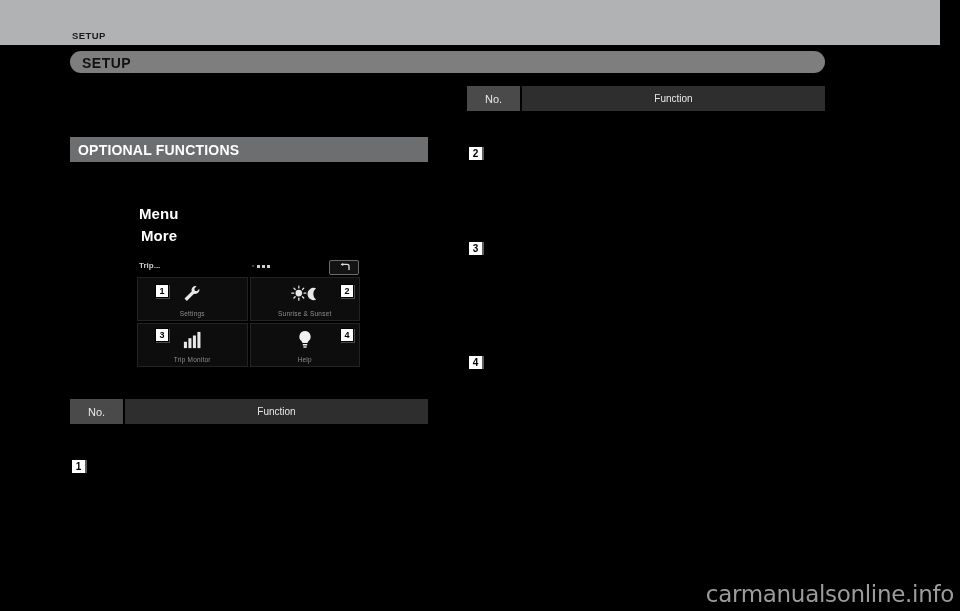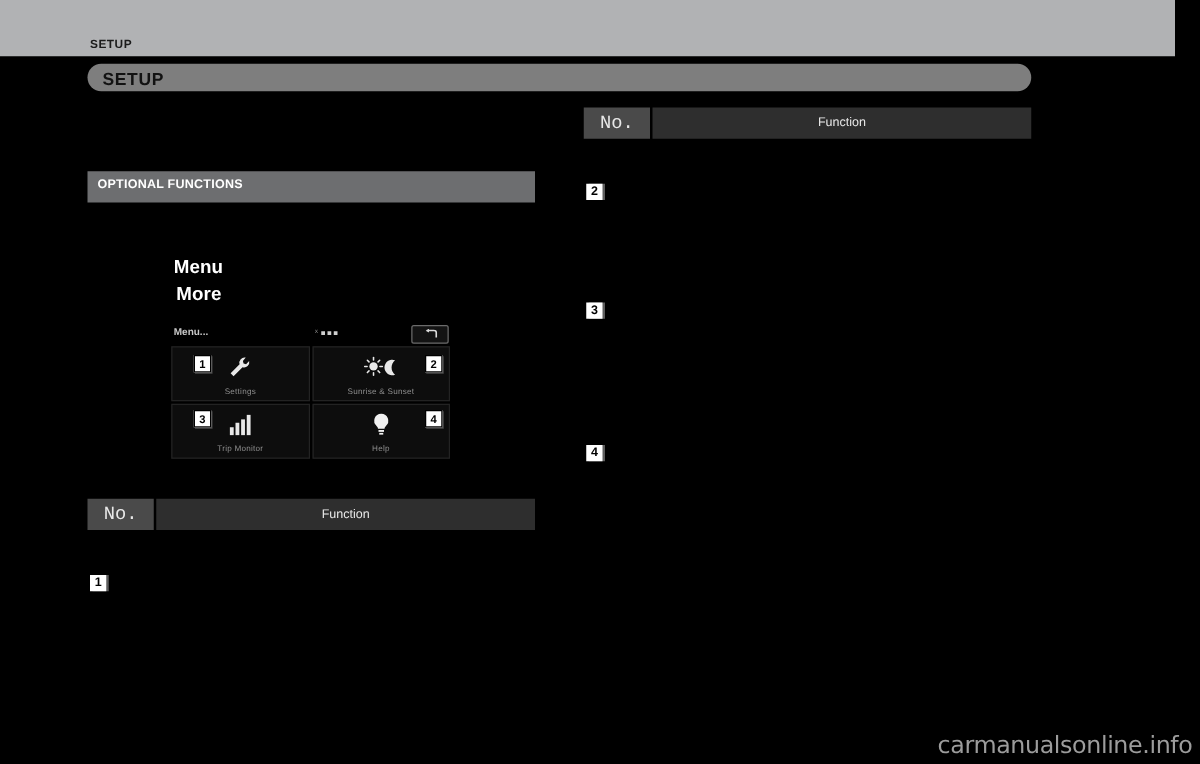--- a/index.html
+++ b/index.html
@@ -77,21 +77,21 @@
     left: 0;
     top: 52px;
     width: 358px;
     height: 25px;
     background: #6d6e70;
   }
   .section-bar-label {
     position: absolute;
     left: 8px;
     top: 5px;
-    font-size: 10px;
+    font-size: 14px;
     font-weight: 700;
     letter-spacing: 0.2px;
     color: #ffffff;
   }
 
   
   .term {
     position: absolute;
     font-size: 15px;
     font-weight: 700;
@@ -216,23 +216,22 @@
     height: 25px;
     display: flex;
   }
   .tbl-head-no {
     width: 53px;
     height: 25px;
     background: #4a4a4a;
     display: flex;
     align-items: center;
     justify-content: center;
-    font-size: 15px;
+    font-size: 11px;
     color: #e8e8e8;
-    font-family: Liberation Mono, monospace;
   }
   .tbl-head-fn {
     flex: 1;
     height: 25px;
     background: #2e2e2e;
     margin-left: 2px;
     display: flex;
     align-items: center;
     justify-content: center;
     font-size: 10px;
@@ -251,21 +250,21 @@
     line-height: 13px;
     text-align: center;
     box-shadow: 2px 0 0 #5c5c5c;
   }
 
   
   .watermark {
     position: absolute;
     right: 6px;
     bottom: 4px;
-    font-size: 19px;
+    font-size: 23px;
     color: #9c9c9c;
     letter-spacing: -0.3px;
     font-family: "DejaVu Sans", sans-serif;
   }
 </style>
 </head>
 <body>
 
 <div class="topband">
   <div class="topband-label">SETUP</div>
@@ -281,21 +280,21 @@
     <div class="section-bar-label">OPTIONAL FUNCTIONS</div>
   </div>
 
   <div class="term term-menu">Menu</div>
 
   <div class="term term-more">More</div>
 
   <div class="device-shot">
 
     <div class="device-statusbar">
-      <div class="device-title">Menu...</div>
+      <div class="device-title">Trip...</div>
 
       <div class="device-pageind">
         <span class="xmark">ˣ</span>
         <span class="dot"></span>
         <span class="dot"></span>
         <span class="dot"></span>
       </div>
 
       <div class="device-back">
         <svg width="13" height="9" viewBox="0 0 13 9">

